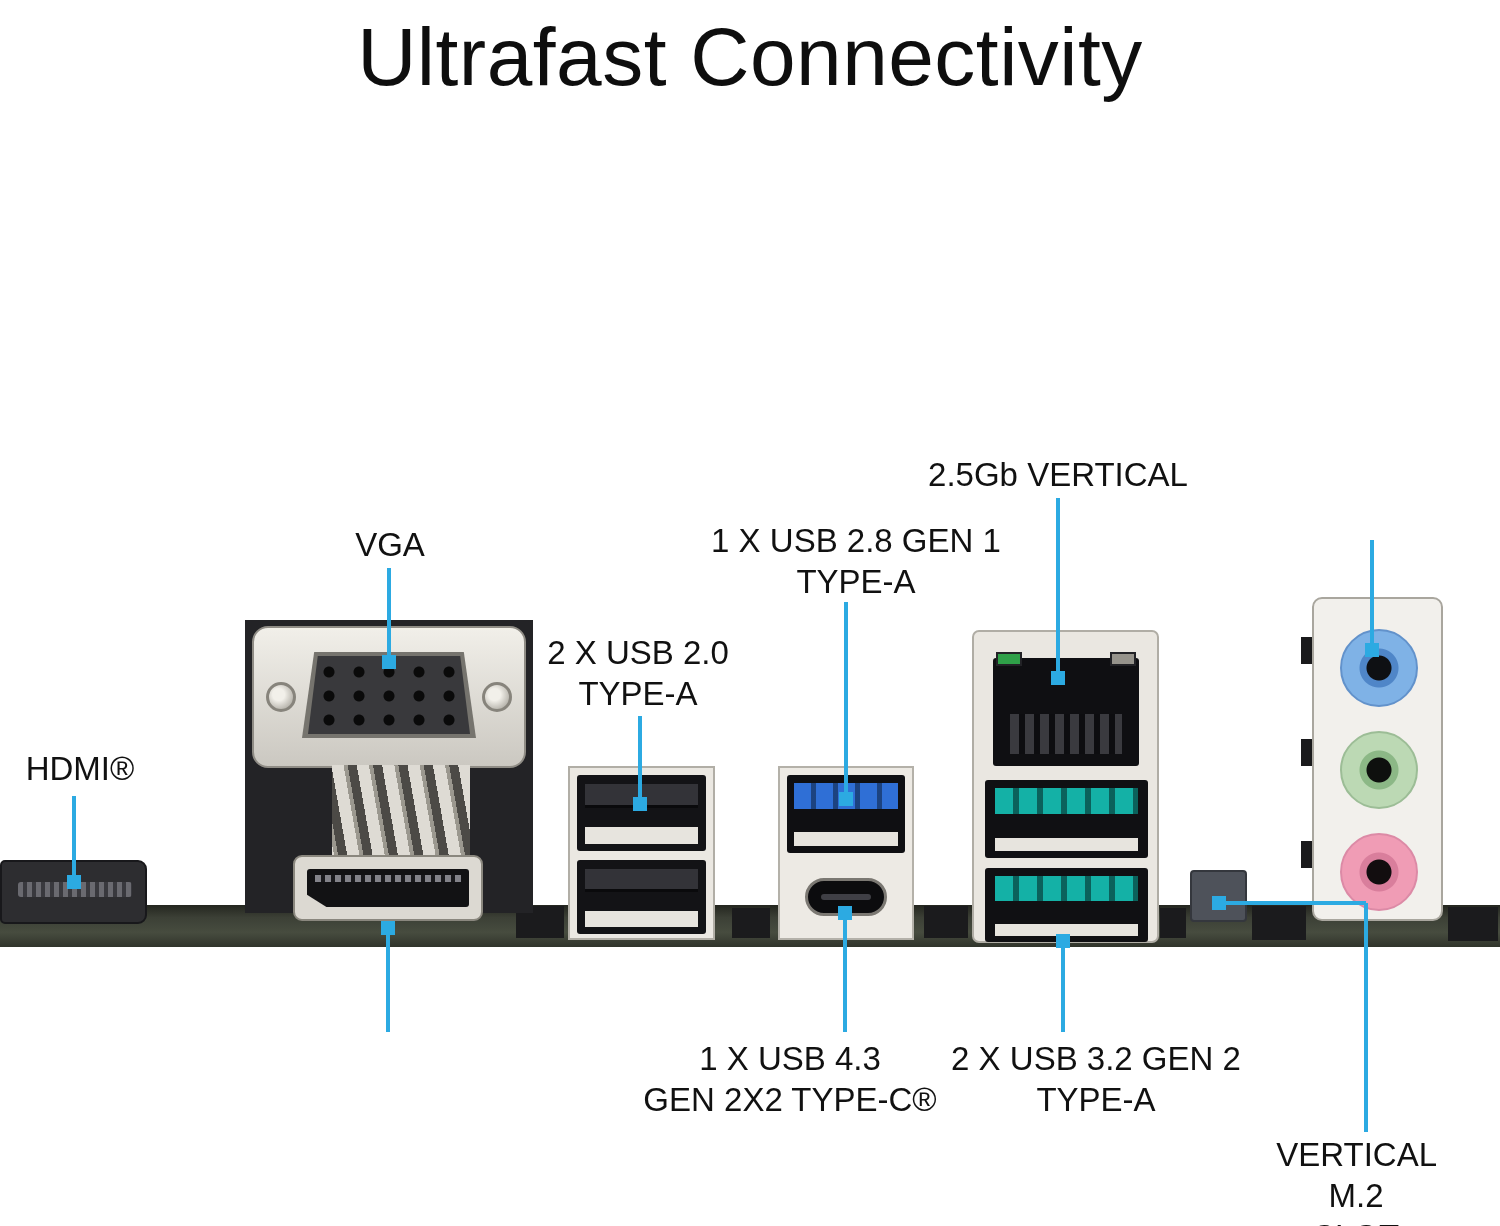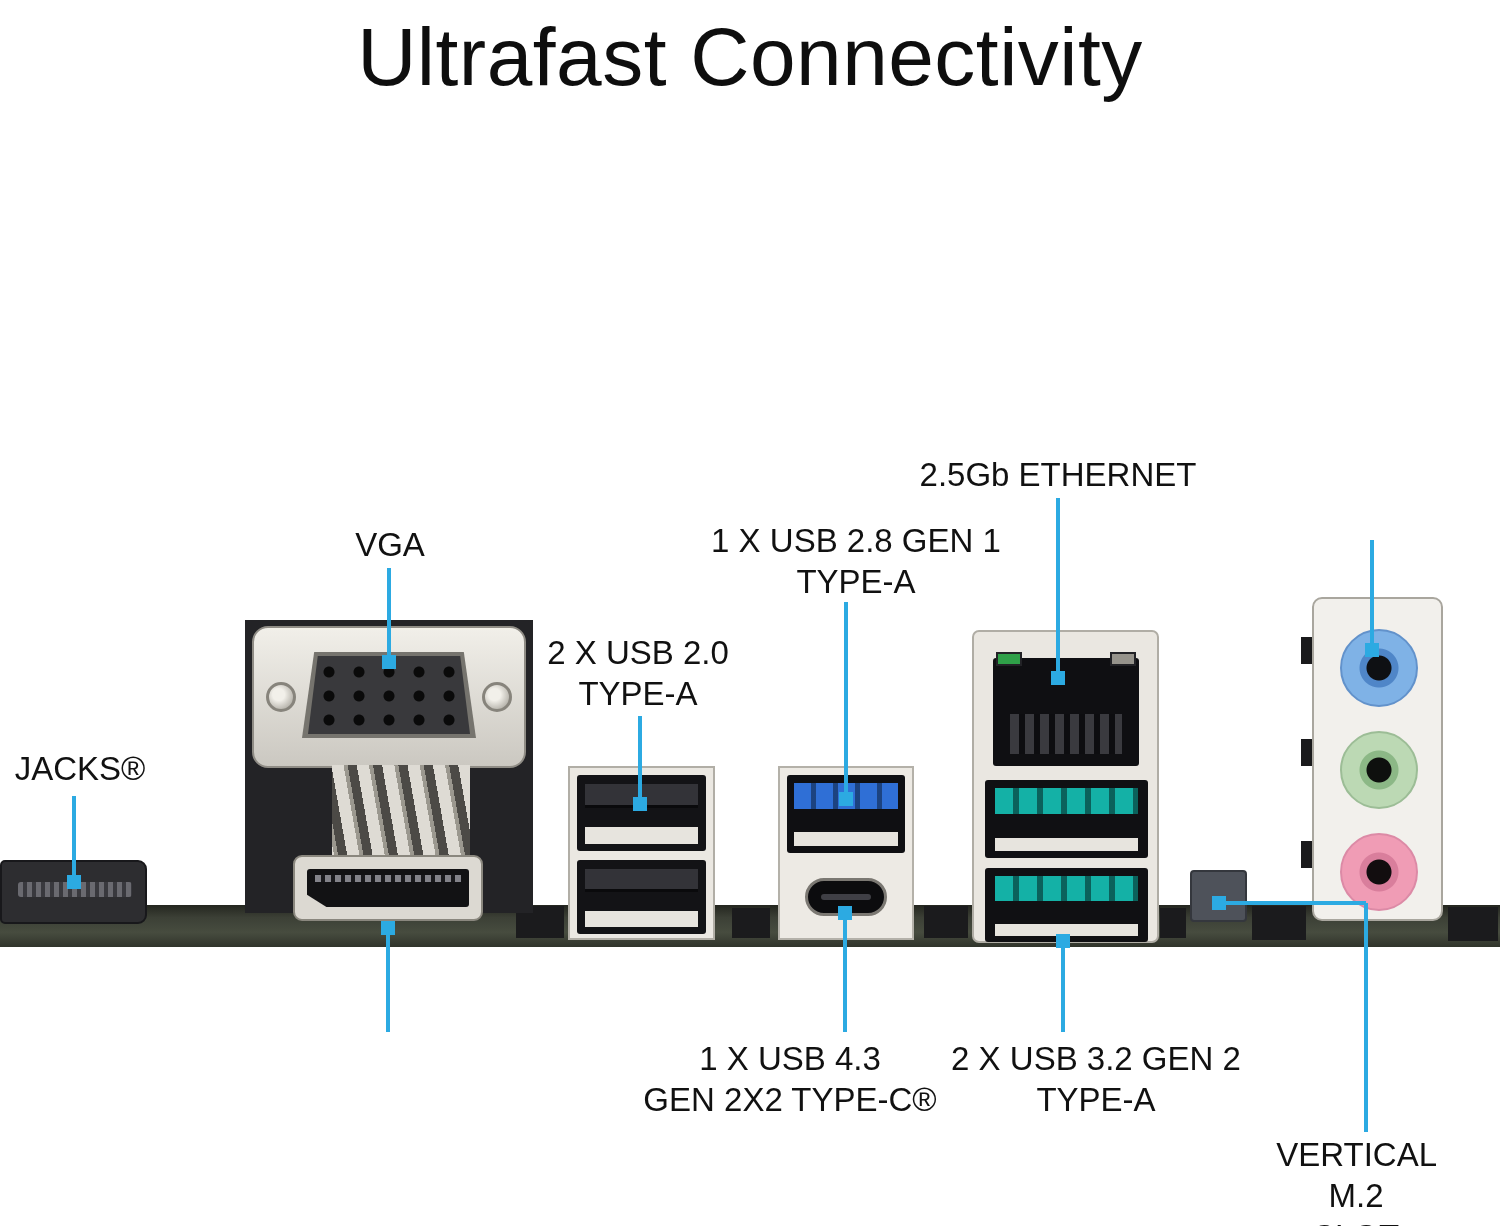--- a/index.html
+++ b/index.html
@@ -128,27 +128,27 @@
   <div class="lead-v" style="left:843px;top:908px;height:116px;"></div>
   <div class="lead-sq" style="left:838px;top:898px;"></div>
 
   <div class="lead-v" style="left:1061px;top:936px;height:88px;"></div>
   <div class="lead-sq" style="left:1056px;top:926px;"></div>
 
   <div class="lead-h" style="left:1226px;top:893px;width:140px;"></div>
   <div class="lead-v" style="left:1364px;top:895px;height:229px;"></div>
   <div class="lead-sq" style="left:1212px;top:888px;"></div>
 
-  <div class="callout" style="left:80px;top:740px;">JACKS®</div>
+  <div class="callout" style="left:80px;top:740px;">HDMI®</div>
   <div class="callout" style="left:390px;top:516px;">VGA</div>
   <div class="callout" style="left:638px;top:624px;">2 X USB 2.0
 TYPE-A</div>
   <div class="callout" style="left:856px;top:512px;">1 X USB 2.8 GEN 1
 TYPE-A</div>
-  <div class="callout" style="left:1058px;top:446px;">2.5Gb ETHERNET</div>
+  <div class="callout" style="left:1058px;top:446px;">2.5Gb VERTICAL</div>
   <div class="callout" style="left:790px;top:1030px;">1 X USB 4.3
 GEN 2X2 TYPE-C®</div>
   <div class="callout" style="left:1096px;top:1030px;">2 X USB 3.2 GEN 2
 TYPE-A</div>
   <div class="callout" style="left:1356px;top:1126px;">VERTICAL M.2
 SLOT (KEY E)</div>
 
 </div>
 
 </body></html>

